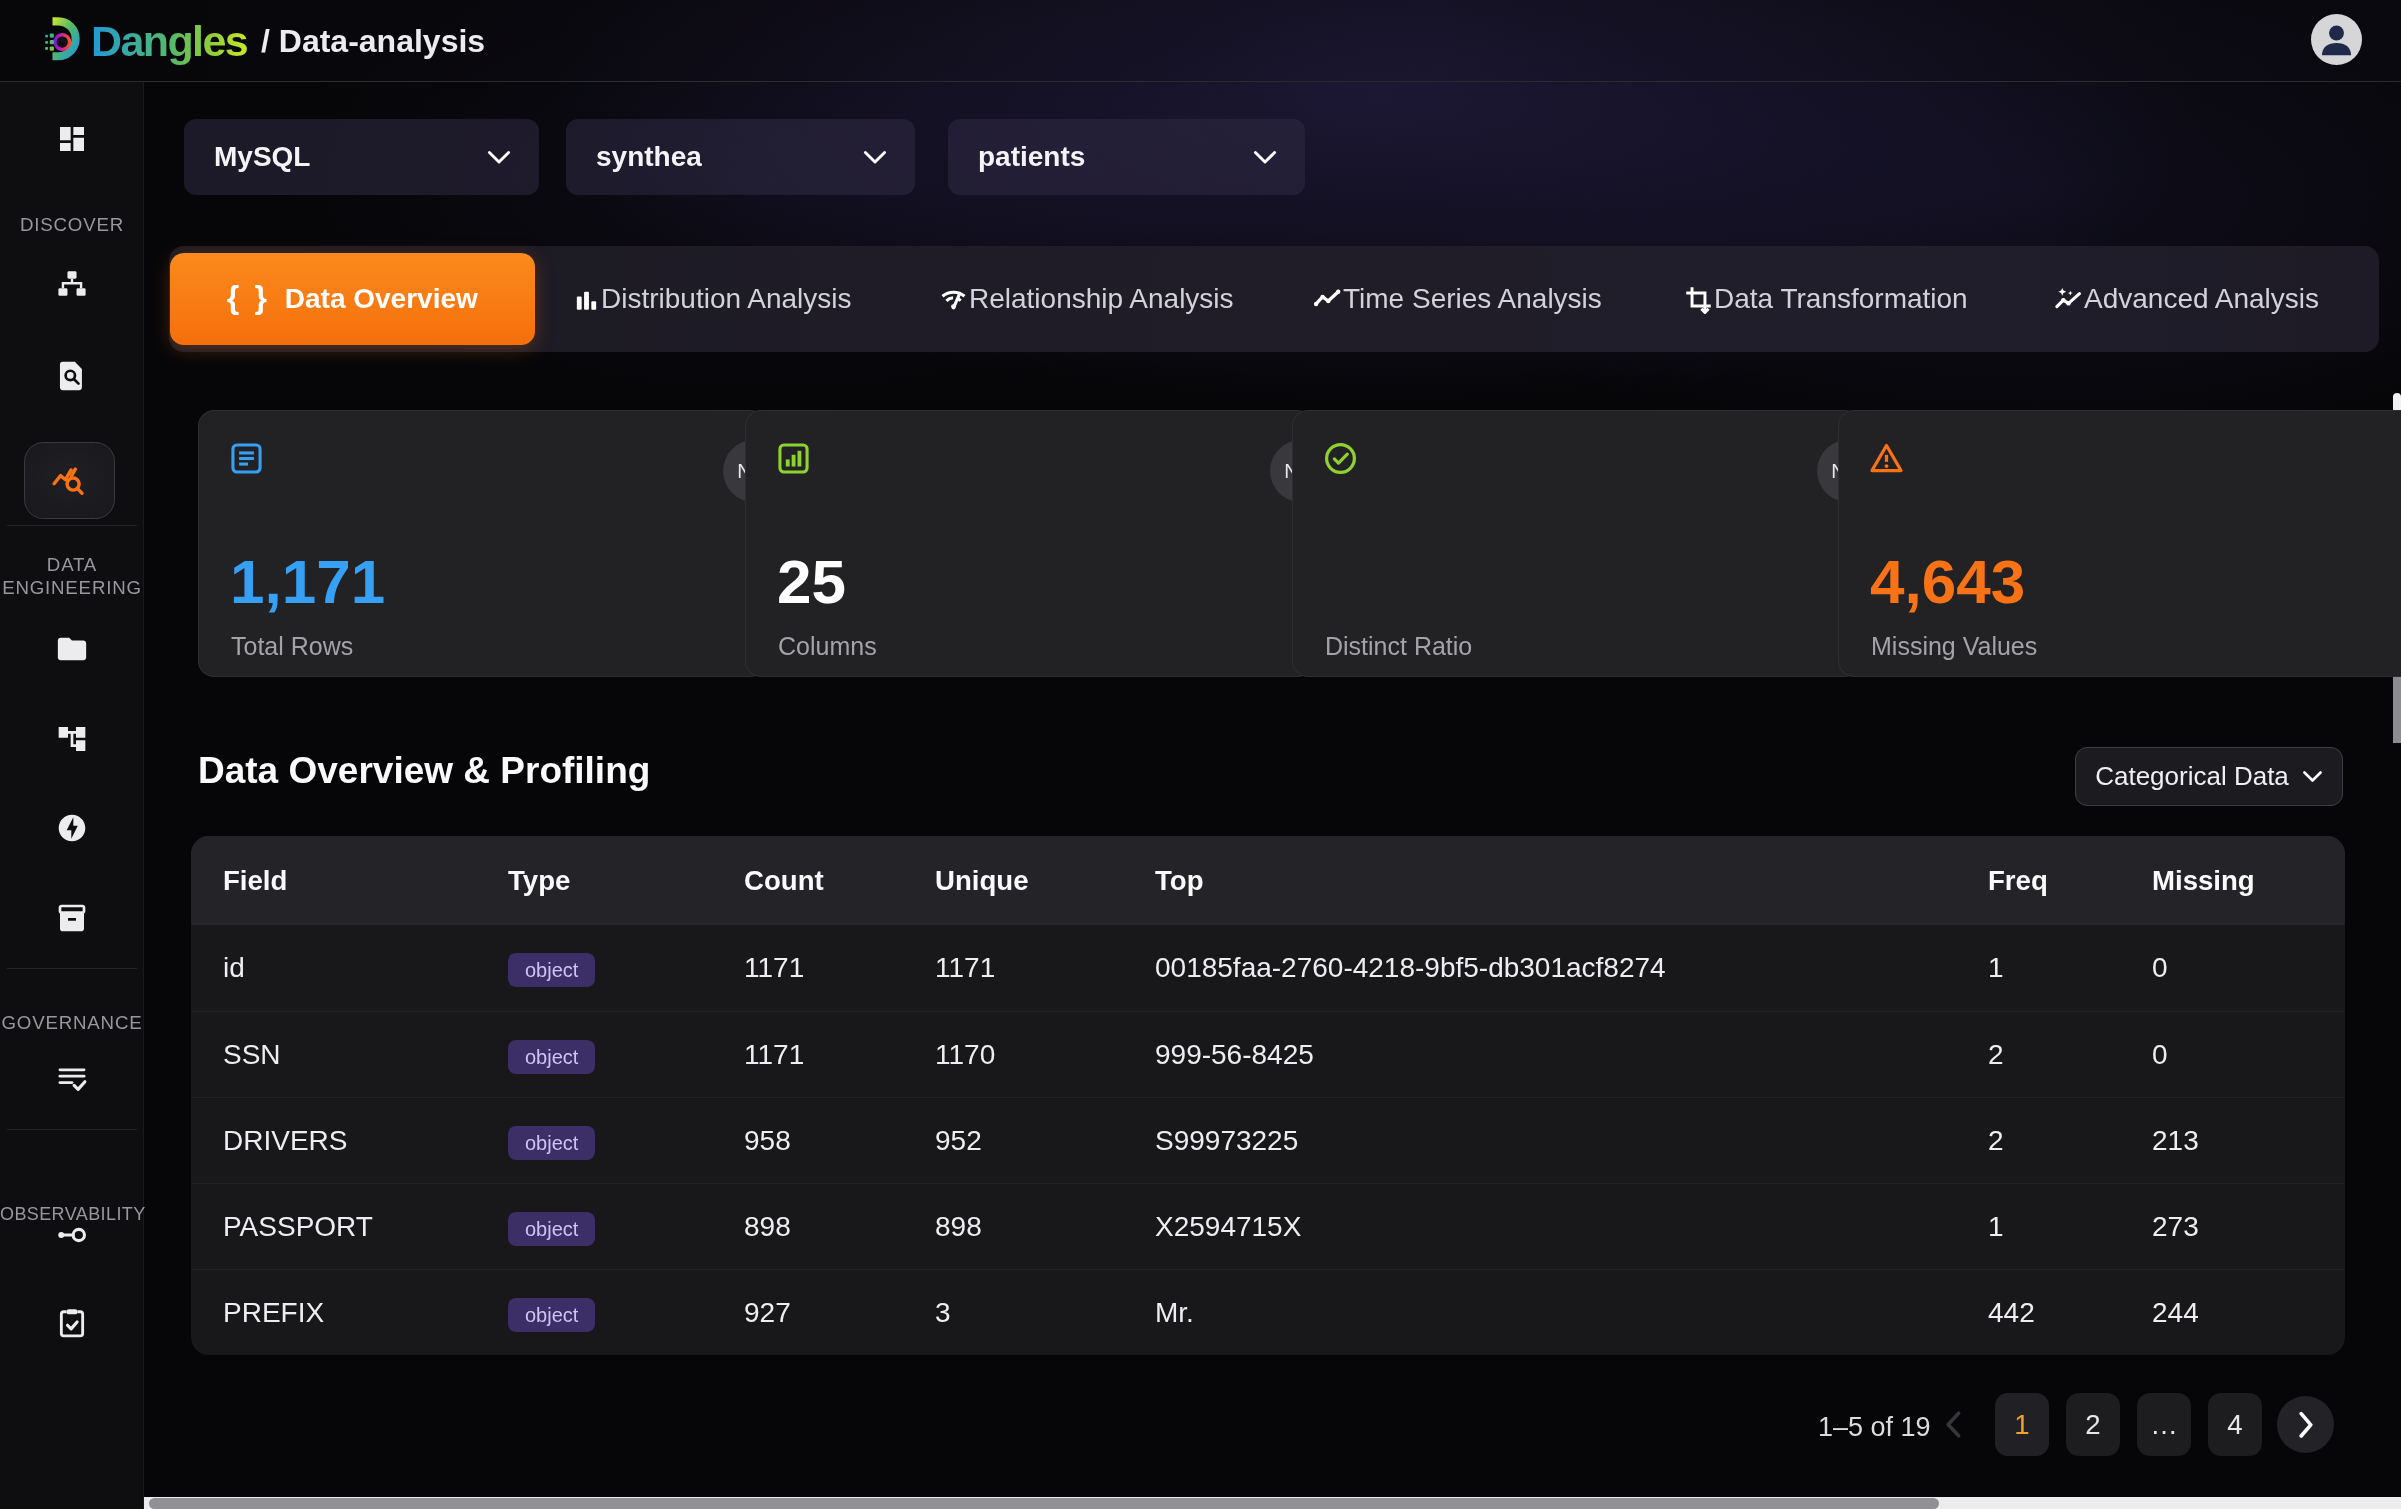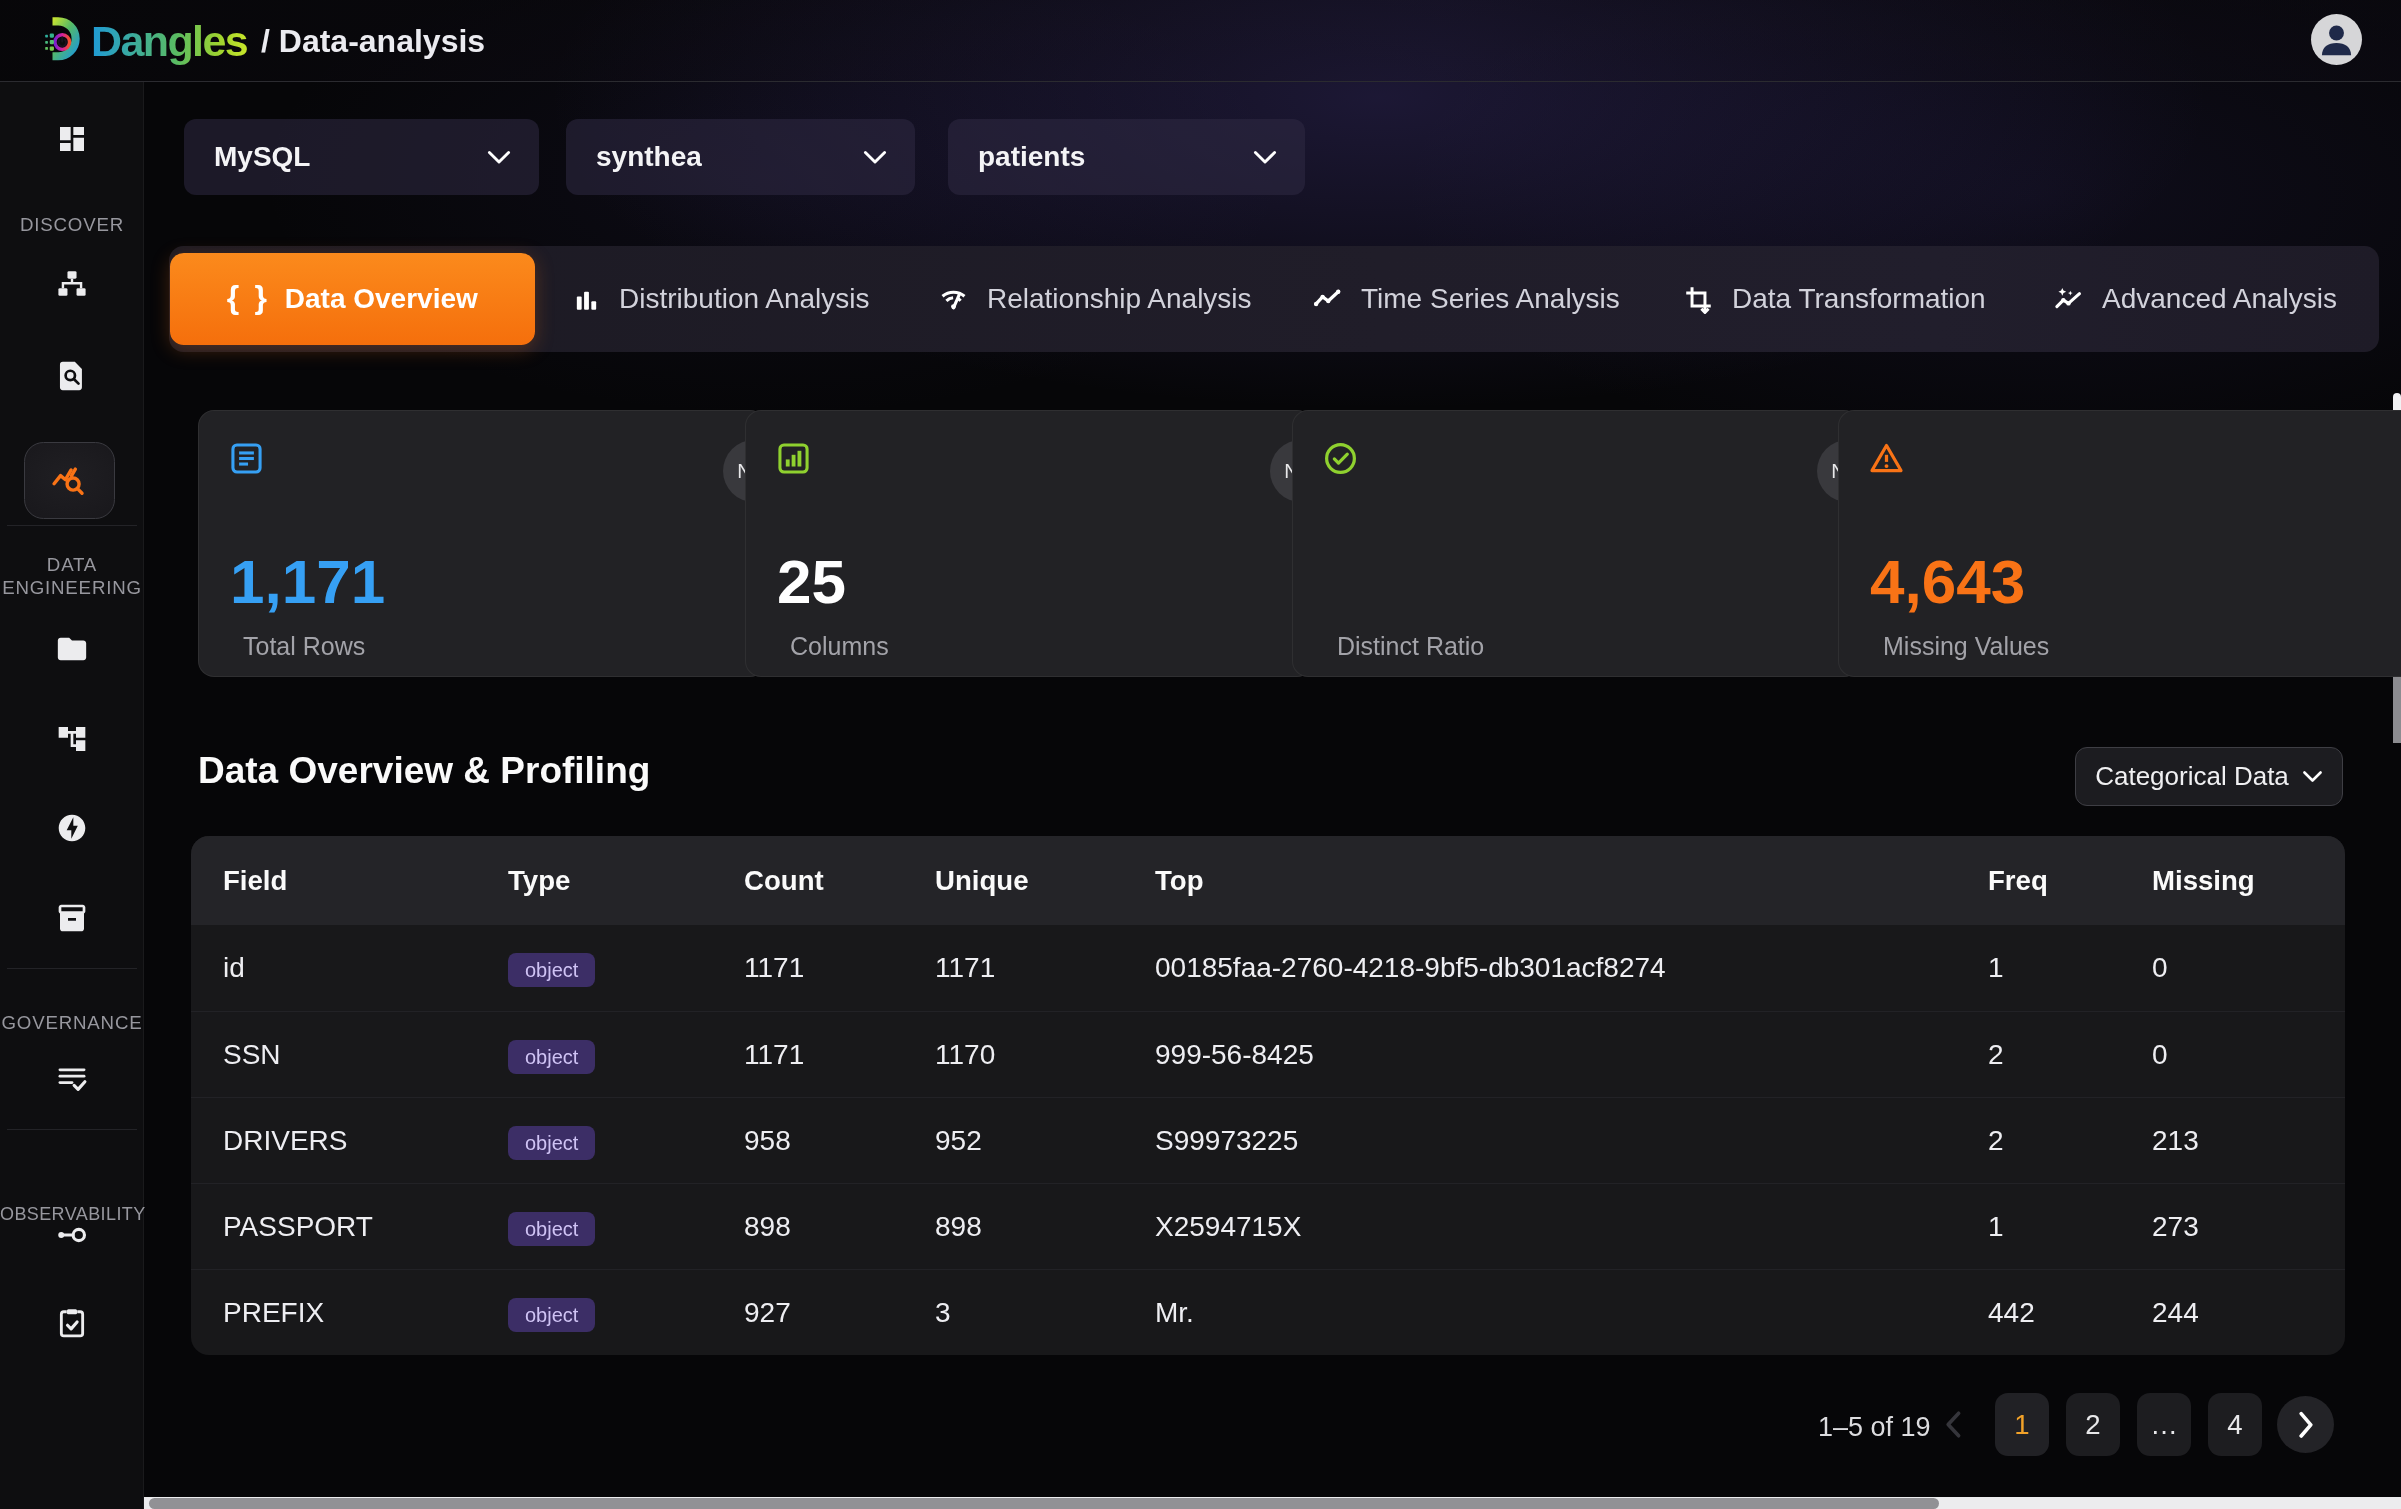--- a/index.html
+++ b/index.html
@@ -80,34 +80,34 @@
     border-radius:13.8px;
     background:linear-gradient(180deg,#fb8a1c 0%, #f56f0c 100%);
     box-shadow:0 4.9px 19.5px rgba(249,115,22,0.25);
     display:flex; align-items:center; justify-content:center; gap:14.6px;
     cursor:pointer;
   }
   .tab-active .braces { font-size:32px; font-weight:700; color:#fff; letter-spacing:3.2px; position:relative; top:-1.6px; }
   .tab-active .tab-label { font-size:28px; font-weight:700; color:#fff; }
   .tab {
     position:absolute; top:0; height:106px;
-    display:flex; align-items:center; gap:18px; cursor:pointer;
+    display:flex; align-items:center; gap:0; cursor:pointer;
   }
   .tab .tab-label { font-size:28px; font-weight:500; color:#d2d2db; }
   .tab svg { display:block; }
 
   
   .card {
     position:absolute; top:410px; height:267px;
     background:#222225; border:0.8px solid rgba(255,255,255,0.06);
     border-radius:16px;
   }
   .card .c-icon { position:absolute; left:29px; top:29px; }
   .card .c-value { position:absolute; left:31px; top:135px; font-size:62px; font-weight:700; letter-spacing:0px; }
-  .card .c-label { position:absolute; left:44px; top:221px; font-size:25px; font-weight:400; color:#a3a3a9; }
+  .card .c-label { position:absolute; left:32px; top:221px; font-size:25px; font-weight:400; color:#a3a3a9; }
   .badge-circle {
     position:absolute; top:29px; width:62px; height:62px; border-radius:50%;
     background:#39393d; display:flex; align-items:center; justify-content:center;
     color:#e8e8ea; font-size:20px; font-weight:500;
   }
 
   
   .section-title {
     position:absolute; left:198px; top:750px;
     font-size:37px; font-weight:600; color:#fafafa;

